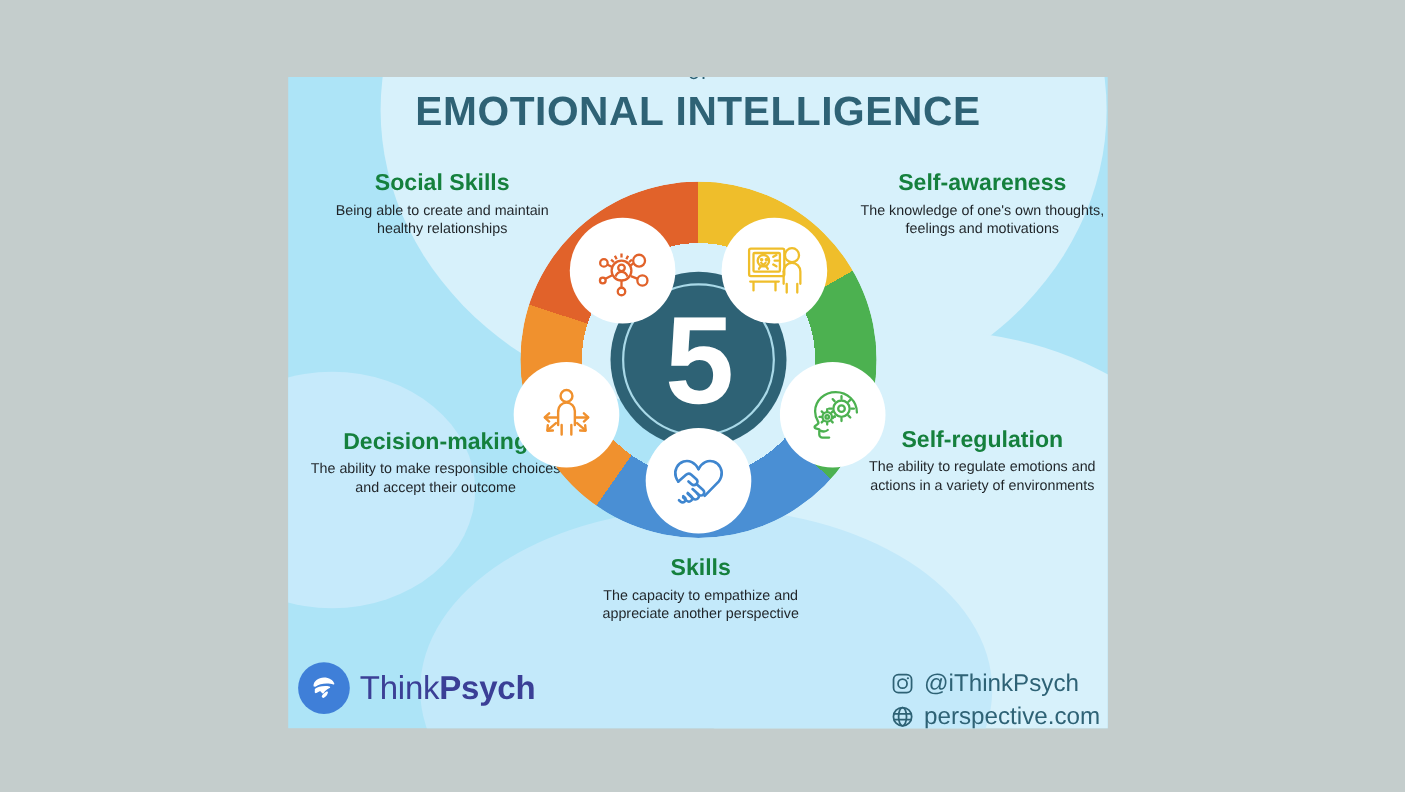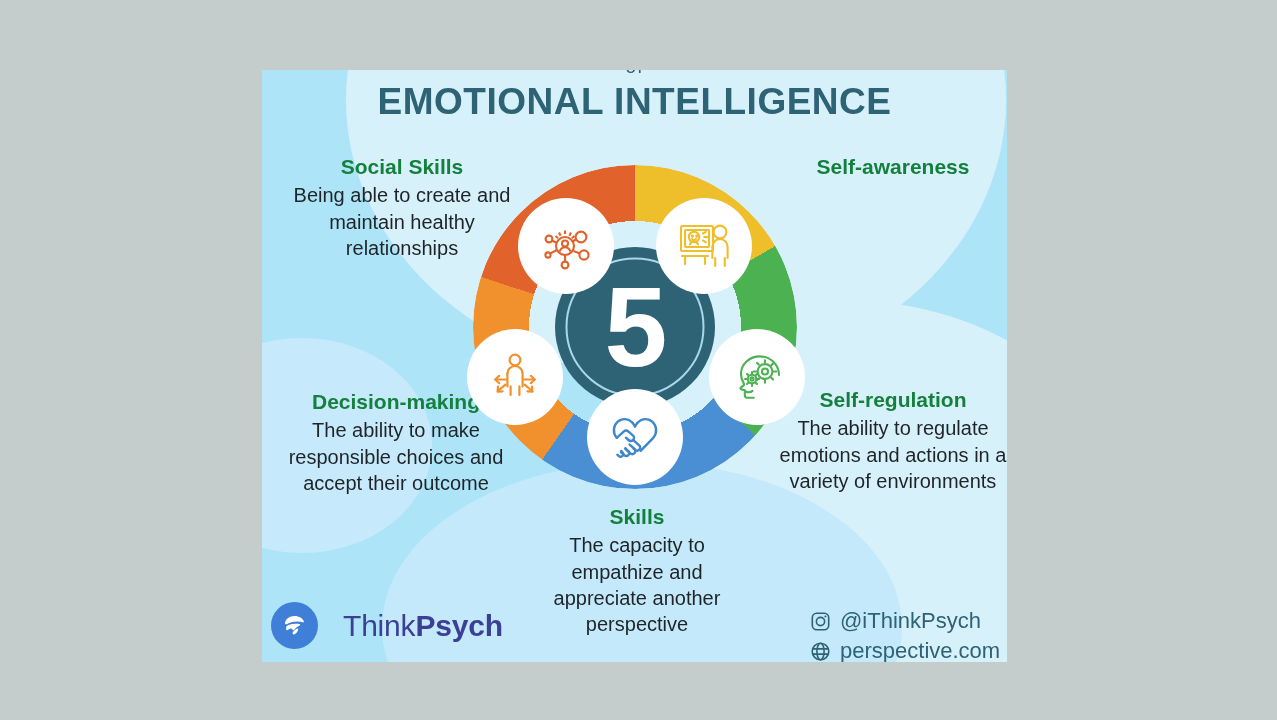--- a/index.html
+++ b/index.html
@@ -98,21 +98,21 @@
     color: #1f2326;
   }
   .block .b-title {
     font-size: 21px;
     font-weight: bold;
     line-height: 1.15;
     margin-bottom: 3px;
     color: #15803d;
   }
   .block .b-body {
-    font-size: 20px;
+    font-size: 13px;
     line-height: 1.32;
     color: #1f2428;
   }
 
   #blk-social      { left: 22px;  top: 85px;  width: 236px; }
   #blk-selfaware   { left: 513px; top: 85px;  width: 236px; }
   #blk-decision    { left: 8px;   top: 320px; width: 252px; }
   #blk-selfreg     { left: 513px; top: 318px; width: 236px; }
   #blk-empathy     { left: 262px; top: 435px; width: 226px; }
 
@@ -210,21 +210,20 @@
     display: flex;
     align-items: center;
     justify-content: center;
     flex: none;
   }
   #logo-text {
     font-size: 30px;
     color: #3b3f96;
     letter-spacing: -0.2px;
     white-space: nowrap;
-    margin-left: 16px;
   }
   #logo-text .lt-bold { font-weight: bold; }
 
   
   #social {
     position: absolute;
     left: 548px;
     top: 538px;
     width: 190px;
   }
@@ -254,20 +253,21 @@
     <div class="pretitle">of</div>
     <div class="main-title">EMOTIONAL INTELLIGENCE</div>
 
     <div class="block" id="blk-social">
       <div class="b-title">Social Skills</div>
       <div class="b-body">Being able to create and maintain healthy relationships</div>
     </div>
 
     <div class="block" id="blk-selfaware">
       <div class="b-title">Self-awareness</div>
+      <div class="b-body">The knowledge of one's own thoughts, feelings and motivations</div>
     </div>
 
     <div class="block" id="blk-decision">
       <div class="b-title">Decision-making</div>
       <div class="b-body">The ability to make responsible choices and accept their outcome</div>
     </div>
 
     <div class="block" id="blk-selfreg">
       <div class="b-title">Self-regulation</div>
       <div class="b-body">The ability to regulate emotions and actions in a variety of environments</div>

